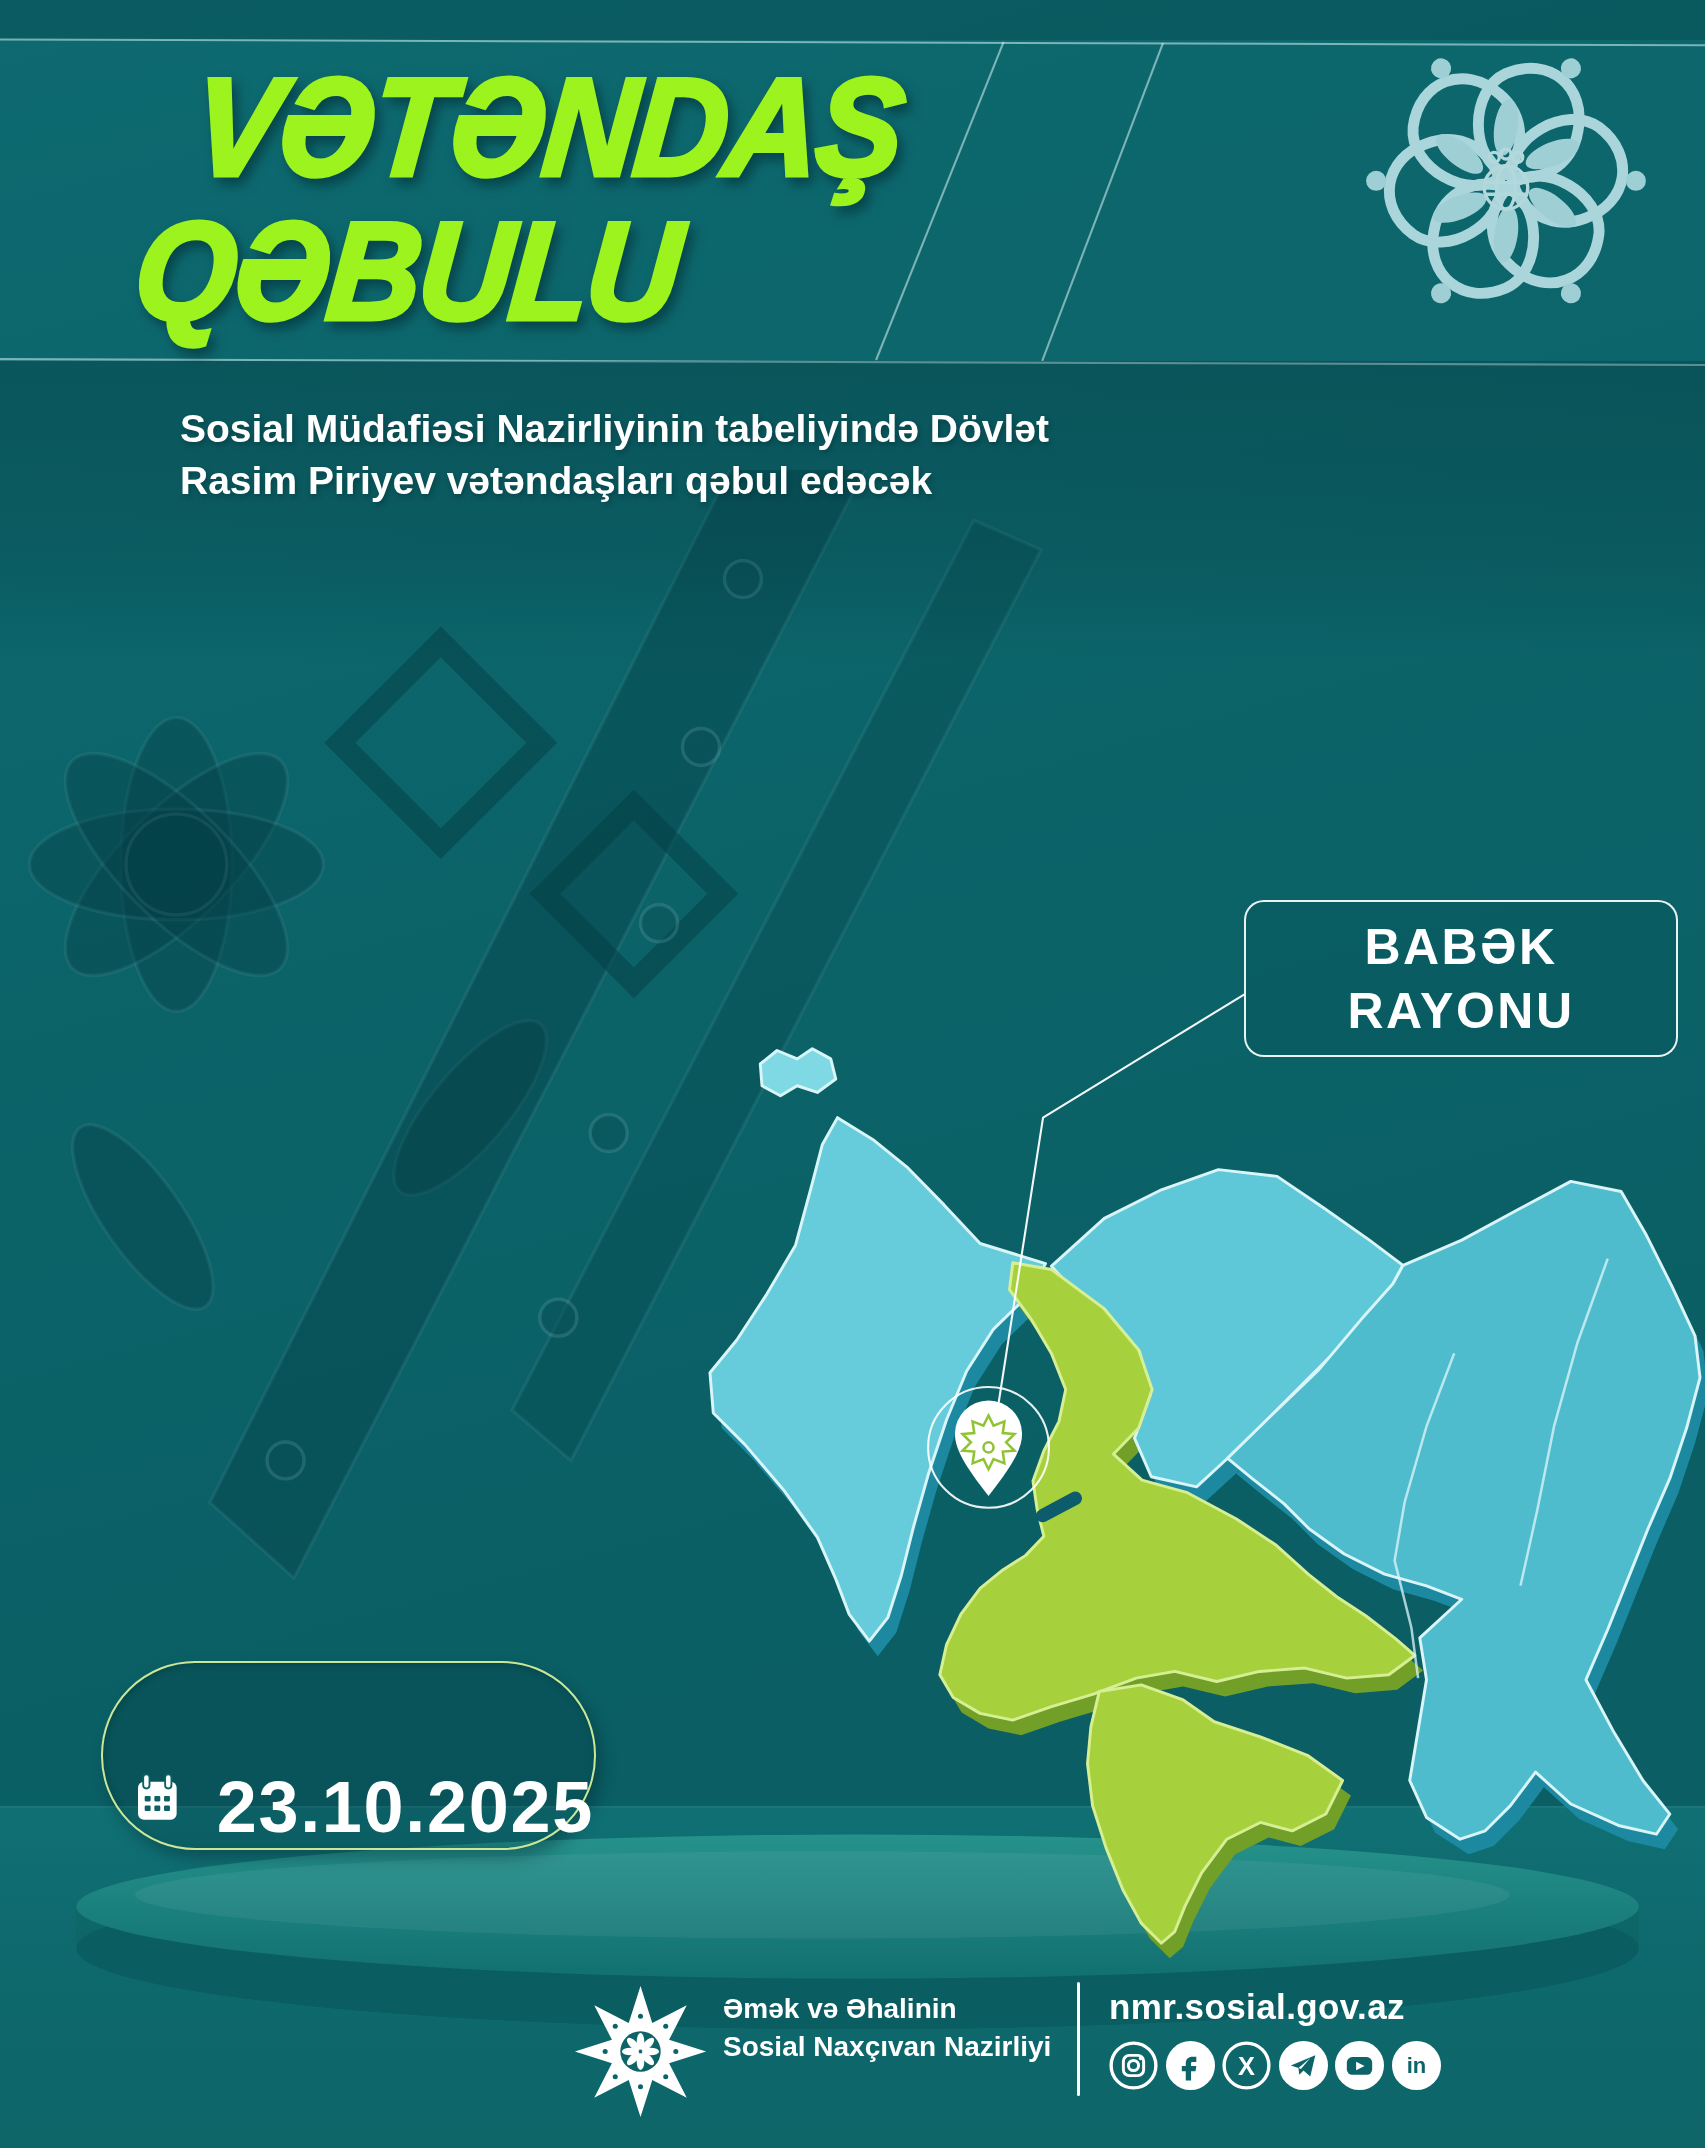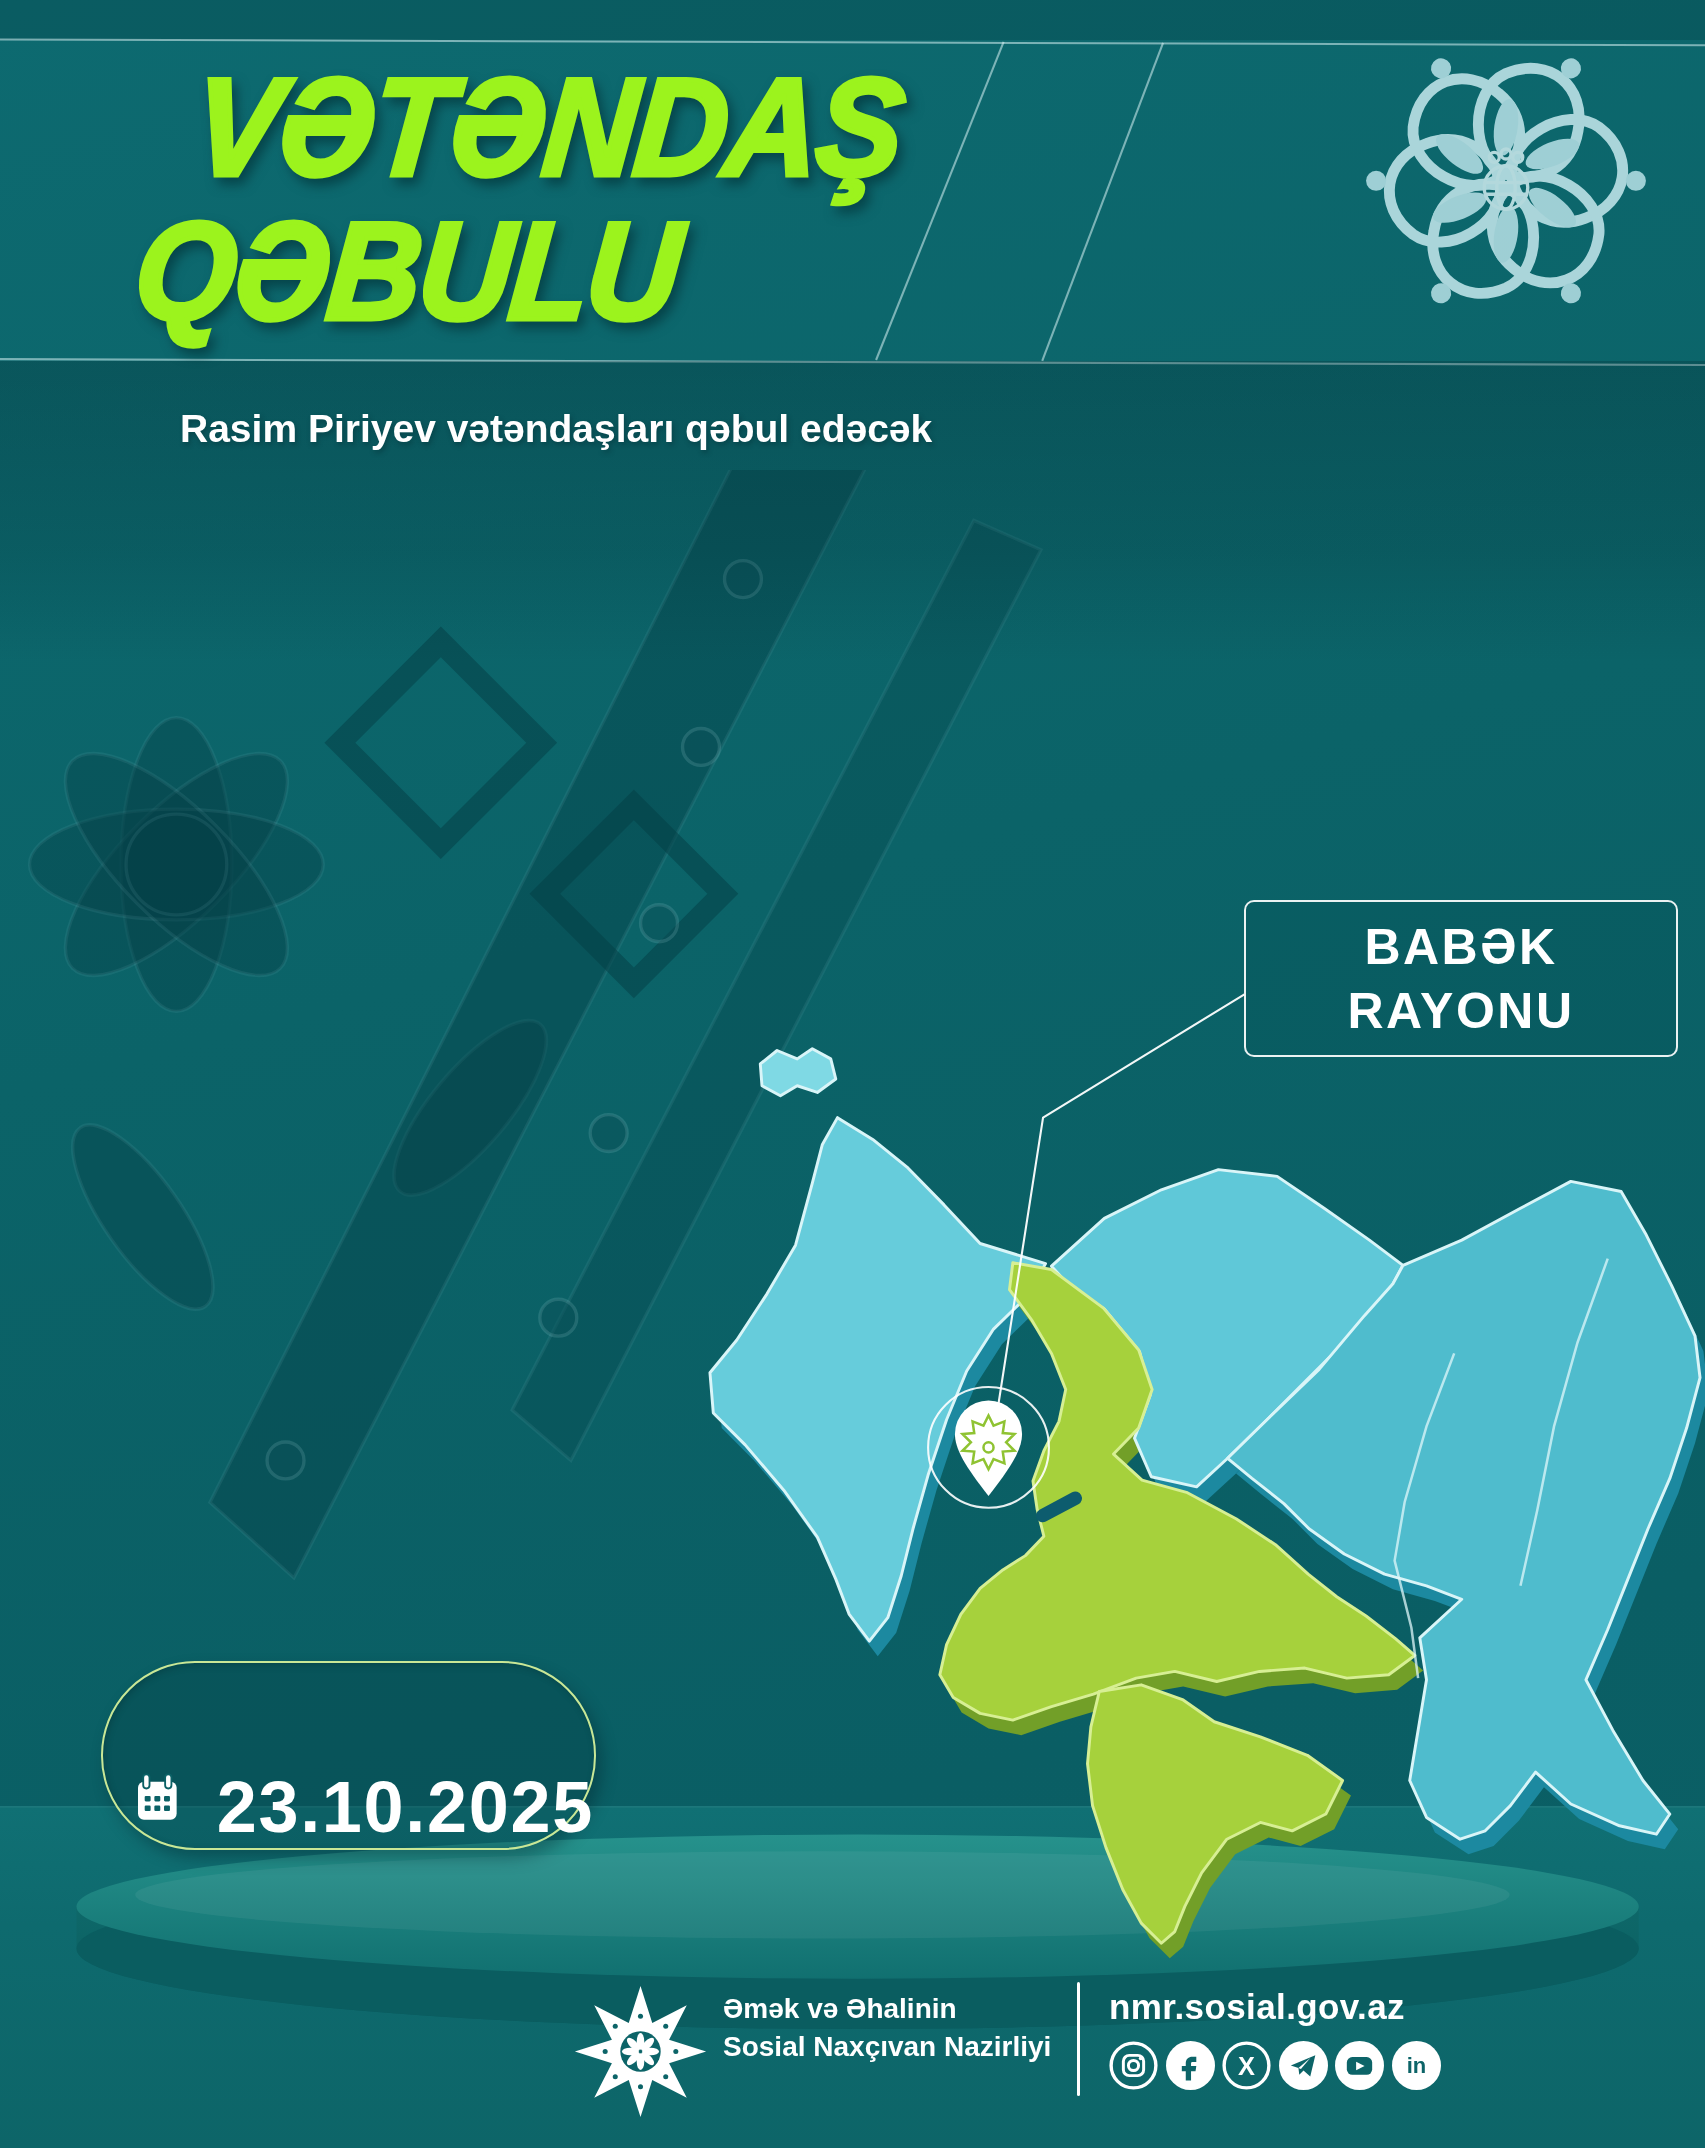--- a/index.html
+++ b/index.html
@@ -18,21 +18,21 @@
     font-size:139px;color:#9cf31d;-webkit-text-stroke:5px #9cf31d;letter-spacing:-2.5px;
     filter:drop-shadow(5px 7.6px 5.9px rgba(0,38,44,.55));}
   .title .t-line{transform:skewX(-5deg) scaleX(.93);transform-origin:left center;white-space:nowrap;}
   .t1{margin-left:195px;}
   .t2{margin-left:136px;}
   
   .announce{left:180px;top:403px;width:1175px;font-size:39px;font-weight:bold;line-height:52px;
     text-shadow:1.7px 2.5px 5px rgba(0,35,40,.35);}
   
   .callout{left:1244px;top:900px;width:430px;height:153px;border:2.5px solid rgba(255,255,255,.92);
-    border-radius:10px;display:flex;flex-direction:column;align-items:center;justify-content:center;
+    border-radius:20px;display:flex;flex-direction:column;align-items:center;justify-content:center;
     font-size:50px;font-weight:bold;letter-spacing:2.5px;line-height:64px;background:rgba(4,48,54,.10);}
   
   .date-badge{left:101px;top:1661px;width:491px;height:185px;border:2.5px solid #c9e796;border-radius:94px;
     background:rgba(5,58,64,.28);box-shadow:5.9px 8.4px 15px rgba(0,30,36,.35), inset 1.7px 2.5px 6.7px rgba(0,30,36,.25);
     display:flex;align-items:flex-end;}
   .date-badge .cal{margin-left:35px;}
   .date-badge .dtxt{margin-left:40px;font-size:72px;font-weight:600;letter-spacing:1.7px;}
   
   .footer-org{left:723px;top:1990px;width:361px;font-size:28px;font-weight:600;line-height:38px;}
   .footer-divider{left:1077px;top:1982px;width:2.5px;height:114px;background:#fff;border-radius:1.7px;}
@@ -126,20 +126,21 @@
         <line x1="-26" y1="2" x2="26" y2="2"></line>
           <line x1="-24" y1="16" x2="24" y2="16"></line>
         <circle cx="-14" cy="-28" r="6"></circle>
           <circle cx="0" cy="-32" r="6"></circle>
           <circle cx="14" cy="-28" r="6"></circle>
       </g>
     </g>
   </svg>
 
   <div class="abs announce">
+    <div>Sosial Müdafiəsi Nazirliyinin tabeliyində Dövlət</div>
     <div>Rasim Piriyev vətəndaşları qəbul edəcək</div>
   </div>
 
   <div class="abs" style="left:0;top:1806px;width:1706px;height:342px;
        background:linear-gradient(180deg,#107074 0%,#0e6a6e 35%,#0d6568 100%);box-shadow:inset 0 1.7px 0 rgba(255,255,255,.05);"></div>
   <svg class="abs" style="left:0;top:1796px;" width="1706" height="352" viewBox="0 2140 2033 420">
     <defs>
       <linearGradient id="podTop" x1="0" y1="0" x2="0" y2="1">
         <stop offset="0" stop-color="#26928c"></stop>
           <stop offset="1" stop-color="#117070"></stop>

